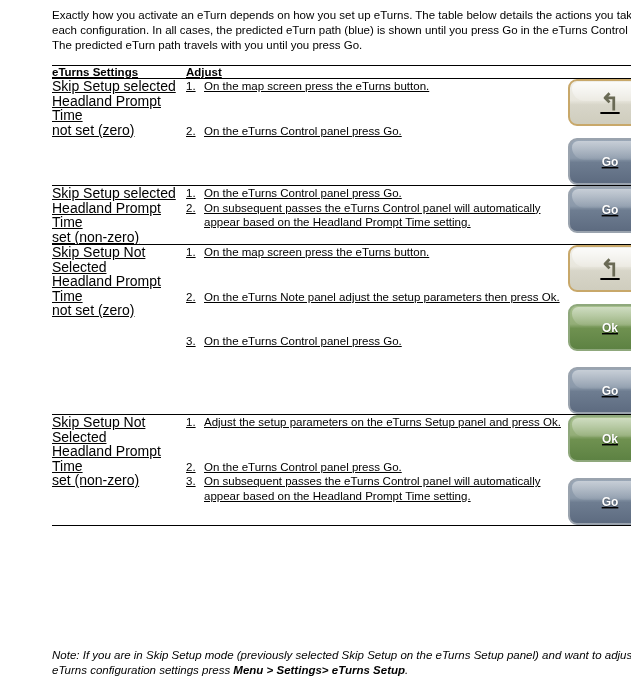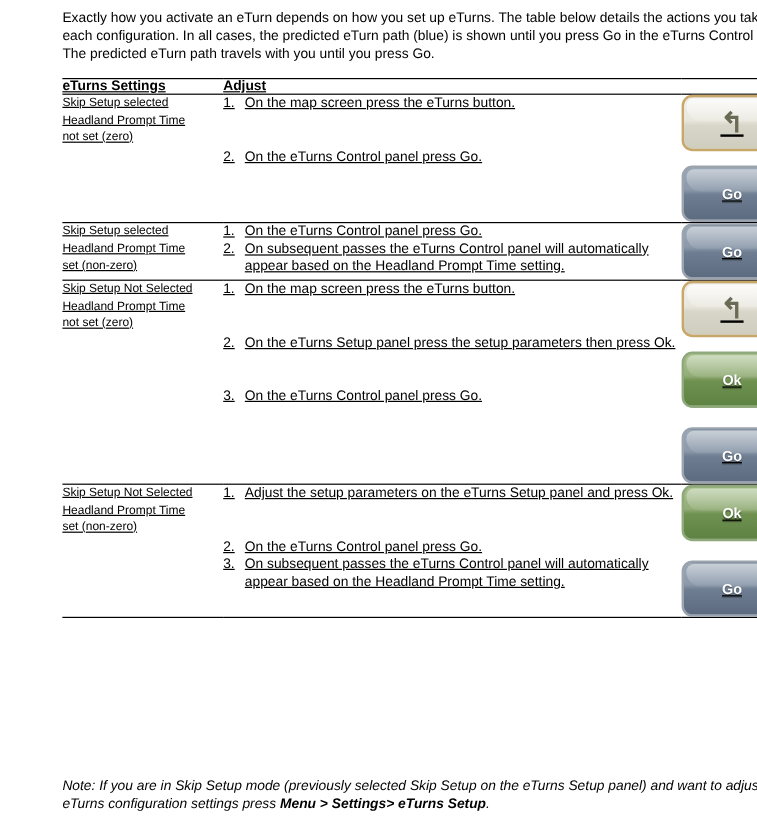--- a/index.html
+++ b/index.html
@@ -52,21 +52,21 @@
   .col-img      { width: 96px; }
 
   .body-row > td {
     border-bottom: 1px solid #000;
     padding: 7px 4px 9px 0;
   }
   .last-row > td {
     border-bottom: 1.5px solid #000;
   }
   .settings-cell {
-    font-size: 10px;
+    font-size: 14px;
     line-height: 14.5px;
   }
   .steps {
     margin: 0;
     padding: 0;
     list-style: none;
   }
   .step {
     display: flex;
     font-size: 11.5px;
@@ -240,21 +240,21 @@
         </td>
         <td>
           <div class="steps">
             <div class="step">
               <span class="step-num">1.</span>
               <span class="step-text">On the map screen press the eTurns button.</span>
             </div>
             <div class="gap-30"></div>
             <div class="step">
               <span class="step-num">2.</span>
-              <span class="step-text">On the eTurns Setup panel press the setup parameters then press Ok.</span>
+              <span class="step-text">On the eTurns Note panel adjust the setup parameters then press Ok.</span>
             </div>
             <div class="gap-30"></div>
             <div class="step">
               <span class="step-num">3.</span>
               <span class="step-text">On the eTurns Control panel press Go.</span>
             </div>
           </div>
         </td>
         <td>
           <div class="imgs">

